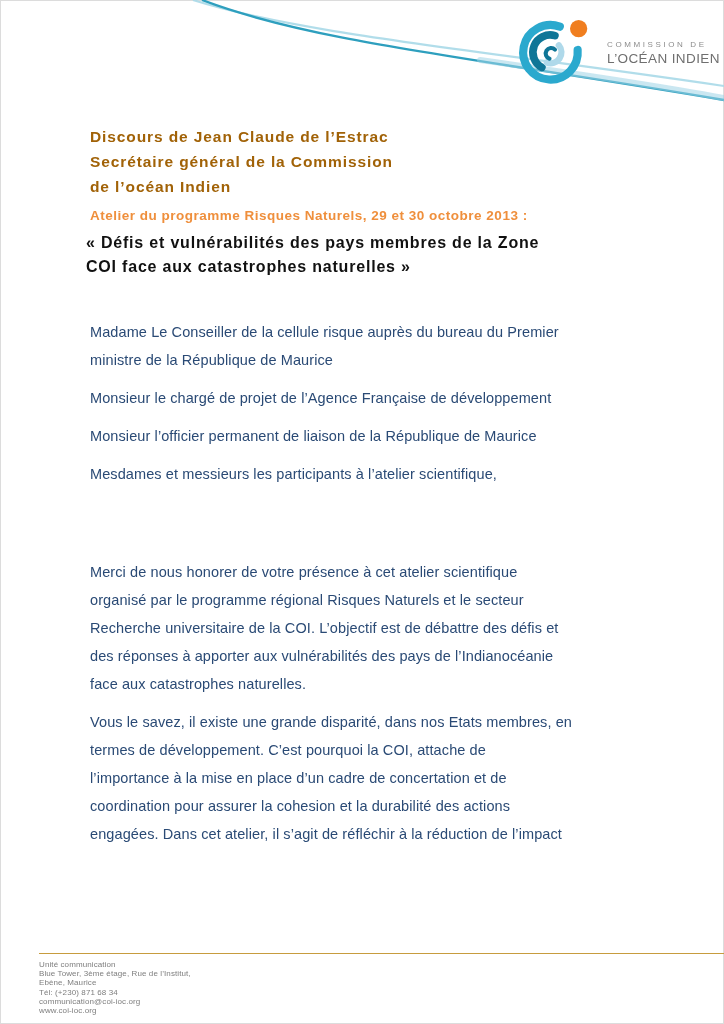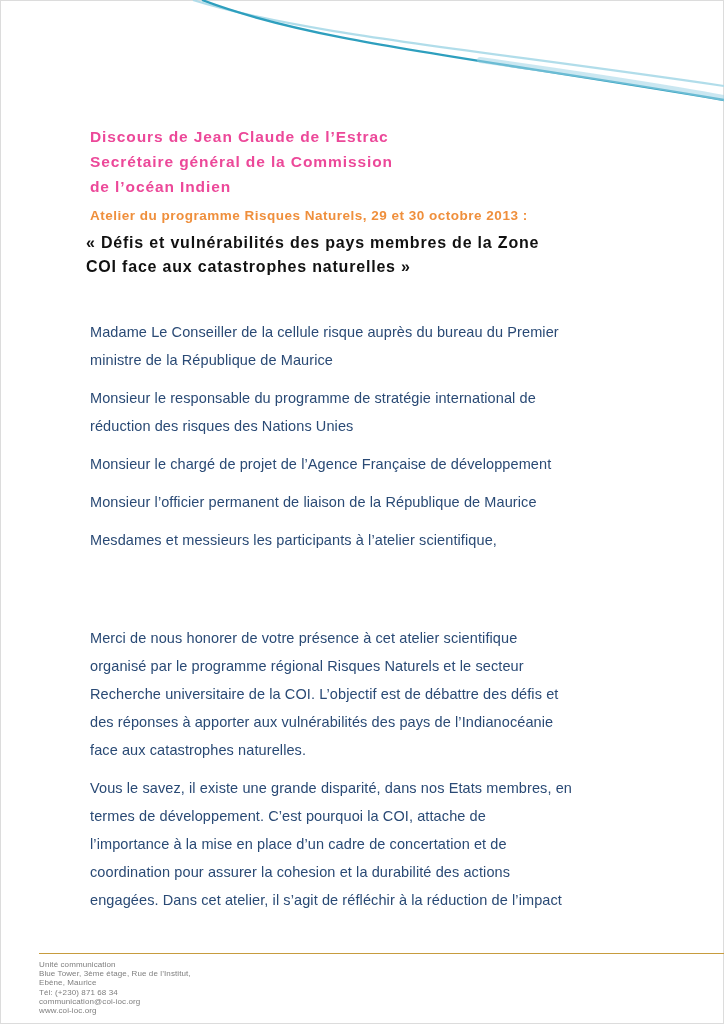--- a/index.html
+++ b/index.html
@@ -26,21 +26,21 @@
   }
   .logo-name-bottom {
     font-size: 13.5px; letter-spacing: 0.4px; color: #6f6f6f; font-weight: 400;
     white-space: nowrap;
   }
 
   
   .content { position: absolute; left: 90px; top: 124px; width: 560px; }
 
   .doc-heading {
-    margin: 0; color: #ec4899; font-size: 15.5px; font-weight: 700;
+    margin: 0; color: #a16207; font-size: 15.5px; font-weight: 700;
     line-height: 25px; letter-spacing: 0.9px; white-space: pre-line;
   }
   .doc-subtitle {
     margin: 8px 0 0 0; color: #ef8f3c; font-size: 13.5px; font-weight: 700;
     line-height: 18px; letter-spacing: 0.5px;
   }
   .doc-quote {
     margin: 6px 0 0 -4px; color: #111111; font-size: 16px; font-weight: 700;
     line-height: 24px; letter-spacing: 0.8px; white-space: pre-line;
   }
@@ -64,34 +64,50 @@
 <body>
 
 <div class="page">
 
   <svg class="wave-svg" viewBox="0 0 724 115" aria-hidden="true">
     <path d="M193,0 C300,34 480,50 724,86" fill="none" stroke="#A9D9E8" stroke-width="2.2" opacity="0.9"></path>
     <path d="M202,0 C312,42 470,57 724,100" fill="none" stroke="#2E9FBE" stroke-width="2.4"></path>
     <path d="M480,60 C580,74 670,88 724,98" fill="none" stroke="#9FD4E6" stroke-width="6" opacity="0.55" stroke-linecap="round"></path>
   </svg>
 
+  <div class="logo">
+    <svg class="logo-icon-svg" viewBox="0 0 110 90" aria-hidden="true">
+
+      <path d="M79.9 44.4 A30 30 0 1 1 60.3 18.8" fill="none" stroke="#2BA9CE" stroke-width="9" stroke-linecap="round"></path>
+
+      <path d="M54.9 28.6 A19 19 0 0 0 40.5 63.5" fill="none" stroke="#0F7697" stroke-width="8.5" stroke-linecap="round"></path>
+
+      <path d="M59.2 39.3 A12 12 0 0 1 45.9 58.3" fill="none" stroke="#AFD9EA" stroke-width="7" stroke-linecap="round"></path>
+
+      <path d="M55 44 A6 6 0 1 0 49 54" fill="none" stroke="#0F7697" stroke-width="4.5" stroke-linecap="round"></path>
+
+      <circle cx="81" cy="21" r="9.5" fill="#F07E1F"></circle>
+    </svg>
+    <div class="logo-text">
+      <div class="logo-name-top">COMMISSION DE</div>
+      <div class="logo-name-bottom">L’OCÉAN INDIEN</div>
+    </div>
+  </div>
 
   <main class="content">
     <h1 class="doc-heading">Discours de Jean Claude de l’Estrac
 Secrétaire général de la Commission
 de l’océan Indien</h1>
     <h2 class="doc-subtitle">Atelier du programme Risques Naturels, 29 et 30 octobre 2013 :</h2>
     <h3 class="doc-quote">« Défis et vulnérabilités des pays membres de la Zone
 COI face aux catastrophes naturelles »</h3>
 
     <div class="body-text">
       <p class="first-para">Madame Le Conseiller de la cellule risque auprès du bureau du Premier
 ministre de la République de Maurice</p>
-      <p>Monsieur le responsable du programme de stratégie international de
-réduction des risques des Nations Unies</p>
       <p>Monsieur le chargé de projet de l’Agence Française de développement</p>
       <p>Monsieur l’officier permanent de liaison de la République de Maurice</p>
       <p>Mesdames et messieurs les participants à l’atelier scientifique,</p>
       <p class="gap-before">Merci de nous honorer de votre présence à cet atelier scientifique
 organisé par le programme régional Risques Naturels et le secteur
 Recherche universitaire de la COI. L’objectif est de débattre des défis et
 des réponses à apporter aux vulnérabilités des pays de l’Indianocéanie
 face aux catastrophes naturelles.</p>
       <p>Vous le savez, il existe une grande disparité, dans nos Etats membres, en
 termes de développement. C’est pourquoi la COI, attache de

